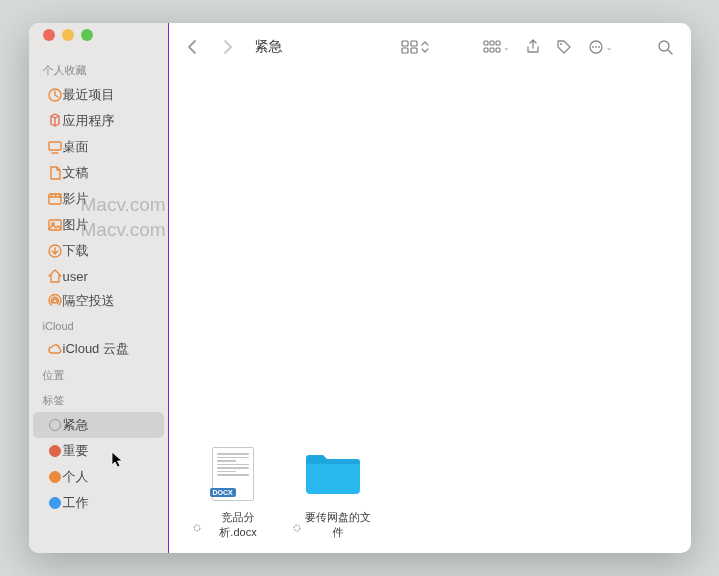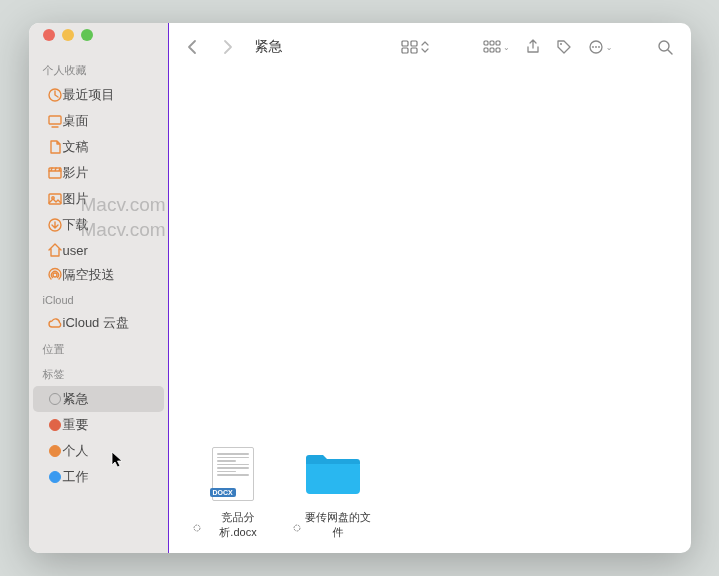--- a/index.html
+++ b/index.html
@@ -198,20 +198,28 @@
     <div class="section-title">个人收藏</div>
     <div id="fav-list">
         <div class="sidebar-item">
           <span class="sb-icon">
             <svg width="16" height="16" viewBox="0 0 16 16">
               <circle cx="8" cy="8" r="6" stroke="#e98a3f" stroke-width="1.4" fill="none" stroke-linecap="round" stroke-linejoin="round"></circle>
               <path d="M8 4 V8 L11 10" stroke="#e98a3f" stroke-width="1.4" fill="none" stroke-linecap="round" stroke-linejoin="round"></path>
             </svg>
           </span>
           <span>最近项目</span>
+        </div>
+        <div class="sidebar-item">
+          <span class="sb-icon">
+            <svg width="16" height="16" viewBox="0 0 16 16">
+              <path d="M8 1 L12 3 L8 5 L4 3 Z M8 5 V13 M4 3 V11 L8 13 L12 11 V3" stroke="#e46b4e" stroke-width="1.3" fill="none" stroke-linejoin="round"></path>
+            </svg>
+          </span>
+          <span>应用程序</span>
         </div>
         <div class="sidebar-item">
           <span class="sb-icon">
             <svg width="16" height="16" viewBox="0 0 16 16">
               <rect x="2" y="3" width="12" height="8" rx="1" stroke="#e98a3f" stroke-width="1.4" fill="none" stroke-linecap="round" stroke-linejoin="round"></rect>
               <path d="M5 14 h6" stroke="#e98a3f" stroke-width="1.4" fill="none" stroke-linecap="round" stroke-linejoin="round"></path>
             </svg>
           </span>
           <span>桌面</span>
         </div>

